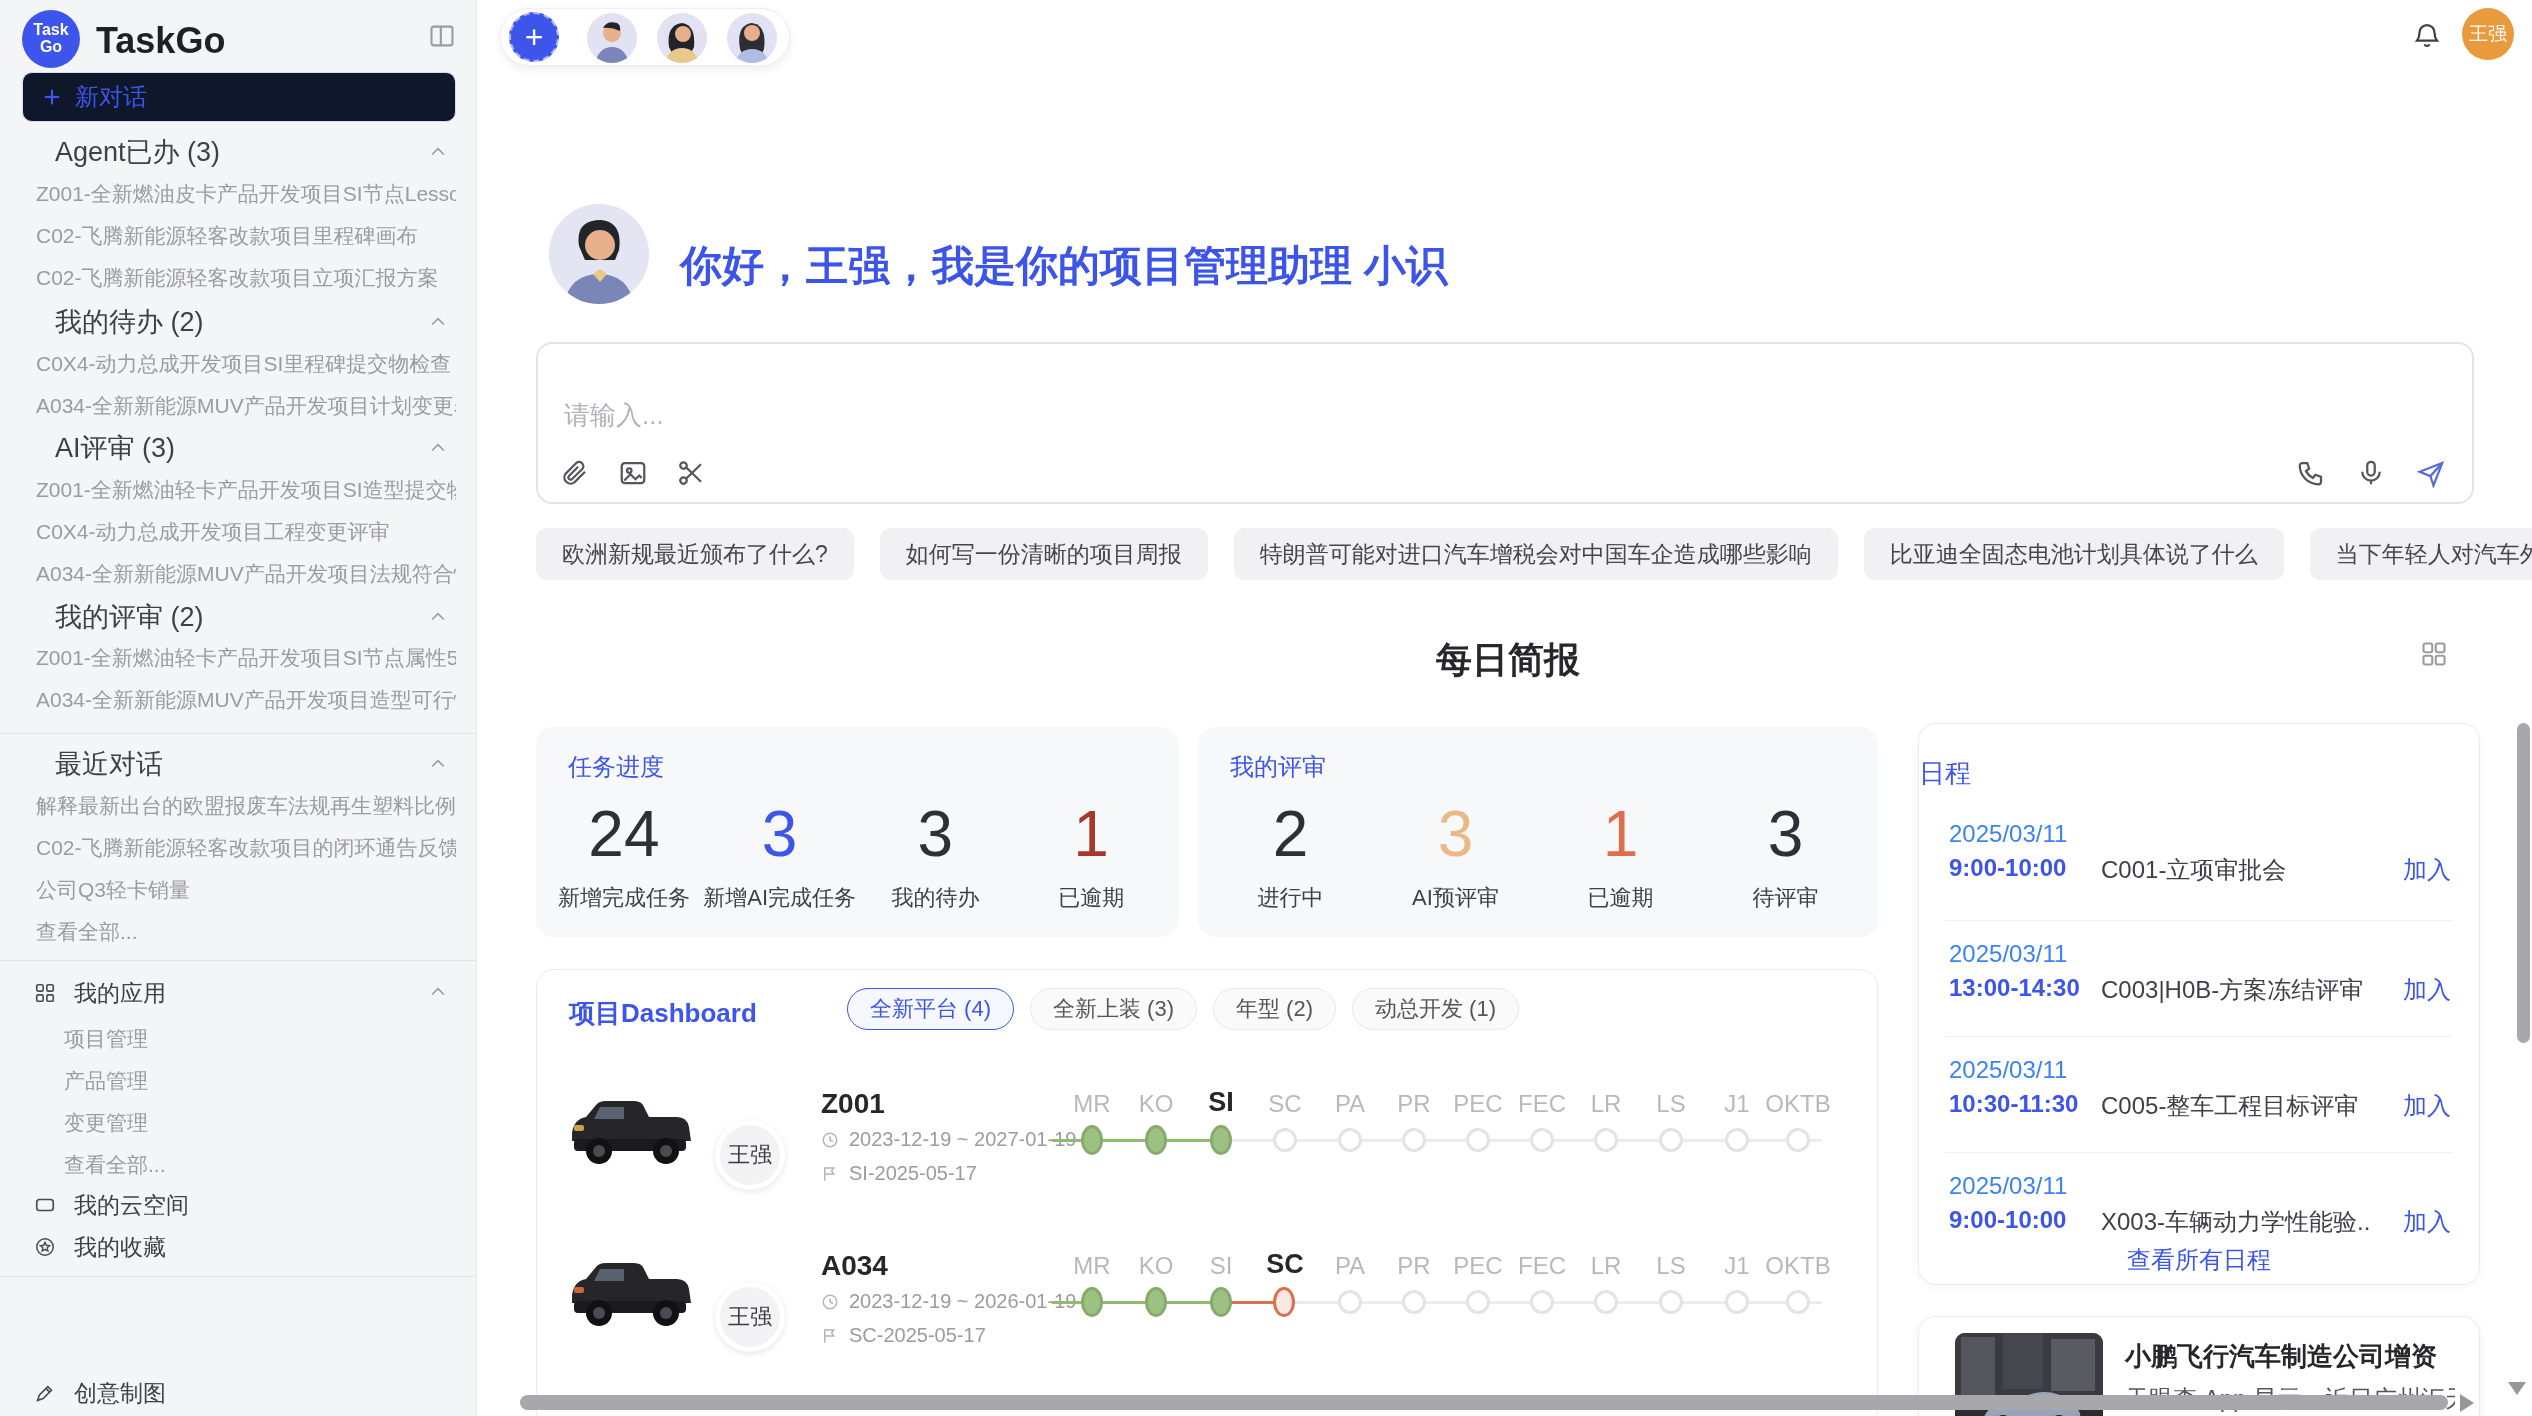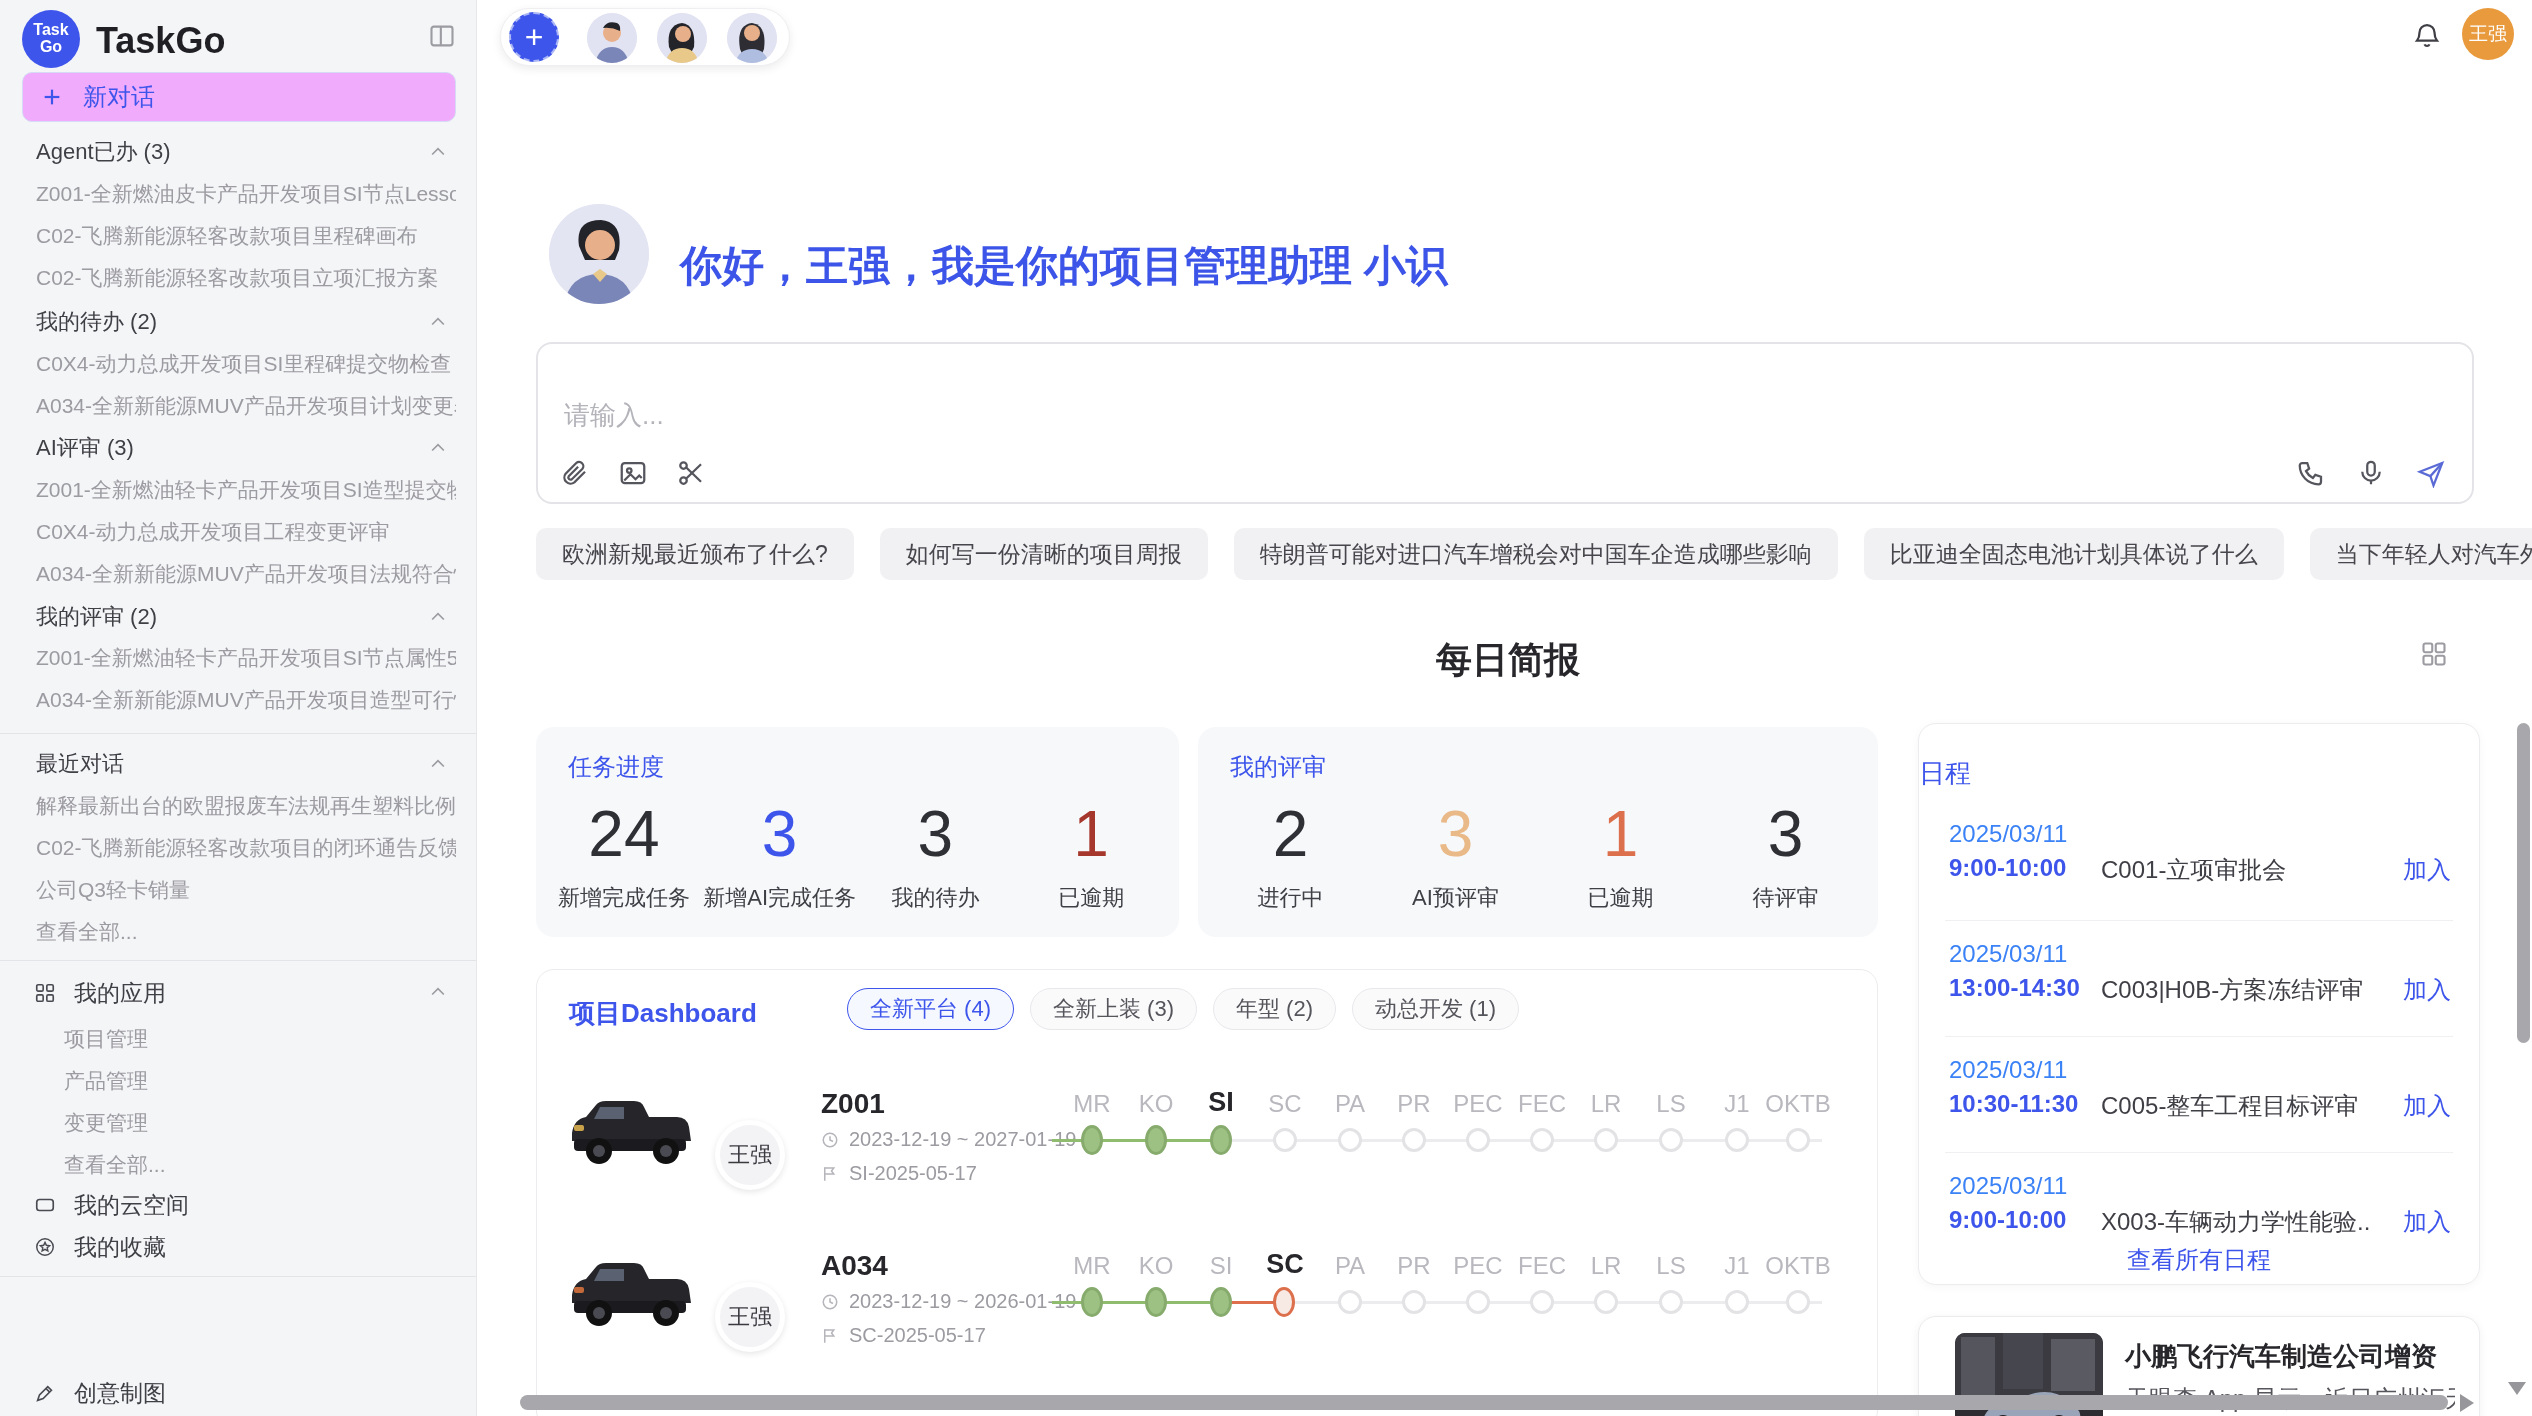--- a/index.html
+++ b/index.html
@@ -7,25 +7,25 @@
     font-family:"Liberation Sans", sans-serif; color:#2f2f36; }
   
   .sidebar { position:absolute; left:0; top:0; width:477px; height:1416px;
     background:#f4f5f7; border-right:1px solid #e7e7ea; }
   .logo-circle { position:absolute; left:22px; top:10px; width:58px; height:58px;
     border-radius:50%; background:#3d55eb; color:#fff; display:flex; flex-direction:column;
     align-items:center; justify-content:center; font-size:16px; line-height:1.05; font-weight:bold; }
   .app-title { position:absolute; left:96px; top:20px; font-size:36px; font-weight:bold; color:#1f1f24; }
   .collapse-icon { position:absolute; left:428px; top:22px; color:#9b9ba1; }
   .new-chat { position:absolute; left:22px; top:72px; width:434px; height:50px;
-    background:#f0abfc; border:1px solid #d6daf4; border-radius:10px; color:#3d55eb;
-    font-size:24px; display:flex; align-items:center; padding-left:18px; gap:20px; cursor:pointer; }
+    background:#0f172a; border:1px solid #d6daf4; border-radius:10px; color:#3d55eb;
+    font-size:24px; display:flex; align-items:center; padding-left:18px; gap:12px; cursor:pointer; }
   .s-row { position:absolute; left:36px; right:20px; height:32px; font-size:21px; color:#9b9ba1;
     white-space:nowrap; overflow:hidden; line-height:32px; }
-  .s-head { color:#3f3f46; font-size:22px; }
+  .s-head { color:#3f3f46; font-size:27px;margin-left:19px; }
   .s-sub { left:64px; }
   .s-chevron { position:absolute; left:428px; width:20px; height:20px; color:#9b9ba1; }
   .s-divider { position:absolute; left:0; right:0; height:1px; background:#e4e4e8; }
   .s-iconrow { position:absolute; left:34px; right:20px; height:34px; display:flex; align-items:center;
     gap:18px; font-size:23px; color:#3f3f46; white-space:nowrap; overflow:hidden; }
   .s-iconrow svg { flex:0 0 auto; color:#4a4a52; }
   
   .avatar-pill { position:absolute; left:500px; top:8px; width:290px; height:58px; background:#fff;
     border:1px solid #efeff2; border-radius:30px; box-shadow:0 3px 10px rgba(0,0,0,.08); }
   .plus-btn { position:absolute; left:8px; top:3px; width:50px; height:50px; border-radius:50%;

